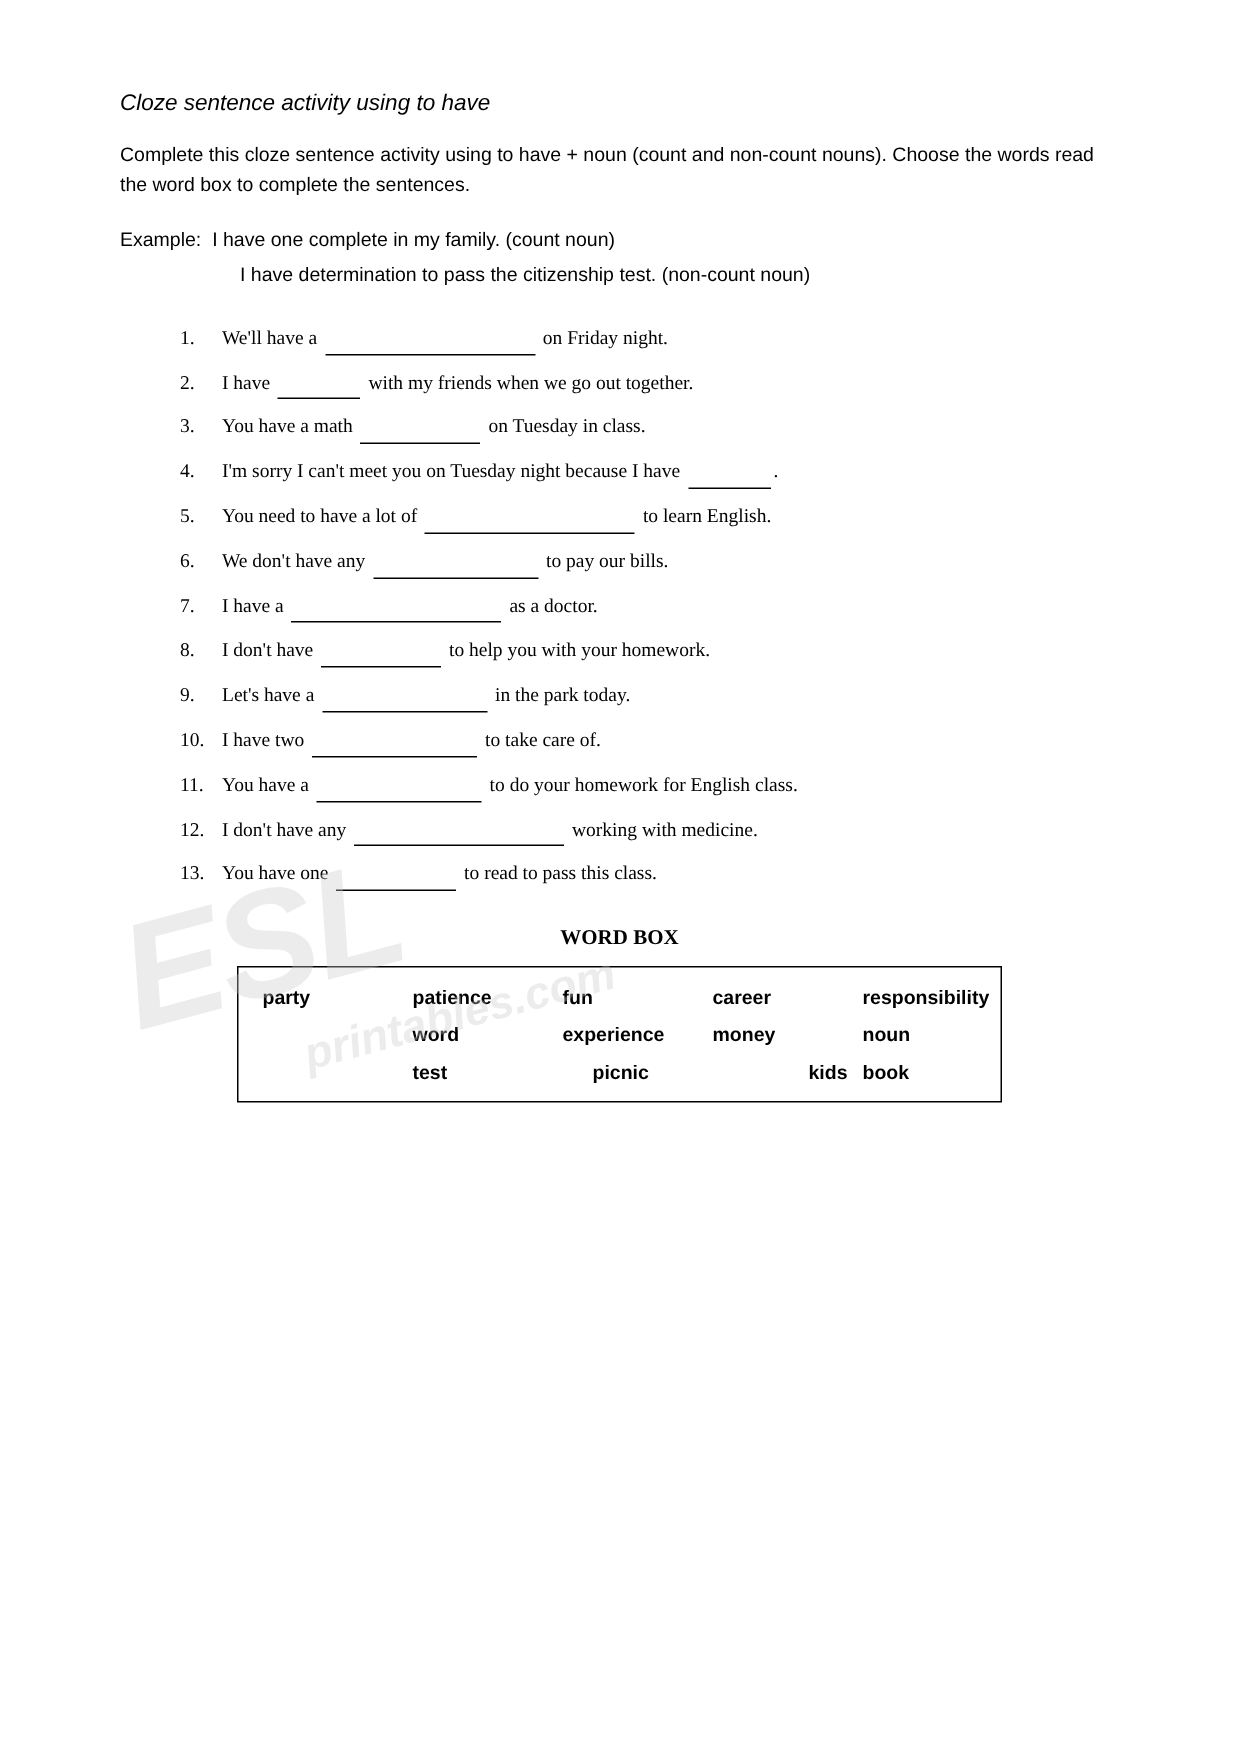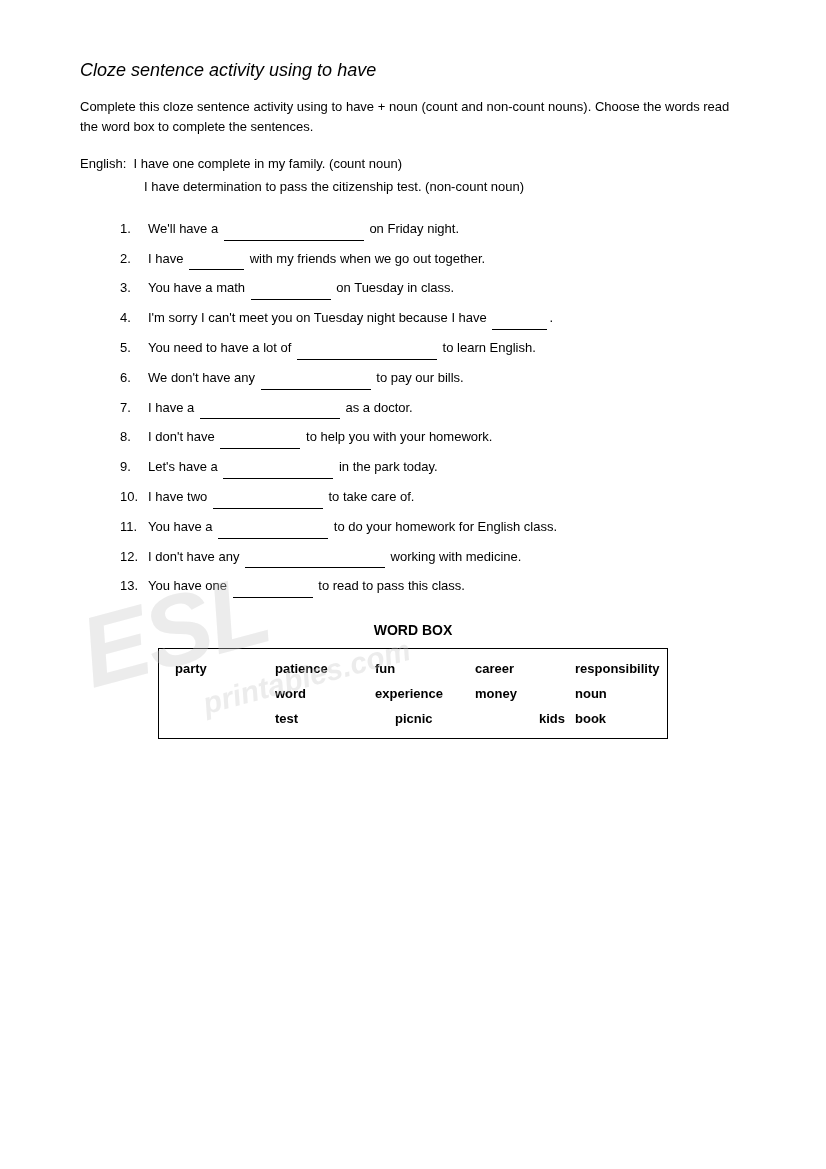--- a/index.html
+++ b/index.html
@@ -13,44 +13,45 @@
       font-family: Arial, sans-serif;
       font-size: 13px;
       color: #000000;
       width: 826px;
       min-height: 1169px;
       padding: 60px 80px 60px 80px;
       position: relative;
     }
 
     .page-title {
-      font-size: 18px;
+      font-size: 15px;
       margin-bottom: 16px;
       font-style: italic;
     }
 
     .instructions {
       font-size: 13px;
       margin-bottom: 16px;
       line-height: 1.5;
     }
 
     .example-section {
       margin-bottom: 20px;
       font-size: 13px;
       line-height: 1.8;
     }
 
     .example-indent {
-      margin-left: 64px;
+      margin-left: 80px;
     }
 
     .sentences-list {
       margin-left: 40px;
       margin-bottom: 24px;
+      font-family: Liberation Serif, serif;
     }
 
     .sentences-list ol {
       list-style: none;
       counter-reset: item;
       padding-left: 0;
     }
 
     .sentences-list ol li {
       counter-increment: item;
@@ -82,20 +83,21 @@
 
     .word-box-section {
       margin-top: 10px;
     }
 
     .word-box-title {
       text-align: center;
       font-weight: bold;
       font-size: 14px;
       margin-bottom: 10px;
+      font-family: Liberation Serif, serif;
     }
 
     .word-box-table {
       border: 1px solid #000;
       width: 510px;
       margin: 0 auto;
       padding: 12px 16px;
       font-weight: bold;
     }
 
@@ -145,21 +147,21 @@
   </style>
 </head>
 <body>
 
 <div class="page-title">Cloze sentence activity using to have</div>
 
 <div class="instructions">Complete this cloze sentence activity using to have + noun (count and non-count nouns).  Choose the words read the word box to complete the sentences.</div>
 
 <div class="example-section">
   <div>
-    <span>English:</span>&nbsp;&nbsp;<span>I have one complete in my family.  (count noun)</span>
+    <span>Example:</span>&nbsp;&nbsp;<span>I have one complete in my family.  (count noun)</span>
   </div>
   <div class="example-indent">I have determination to pass the citizenship test. (non-count noun)</div>
 </div>
 
 <div class="sentences-list">
   <ol>
     <li>
         <span>We'll have a <span class="blank blank-xl">&nbsp;&nbsp;&nbsp;&nbsp;&nbsp;&nbsp;&nbsp;&nbsp;&nbsp;&nbsp;&nbsp;&nbsp;&nbsp;&nbsp;</span> on Friday night.</span>
       </li>
     <li>

